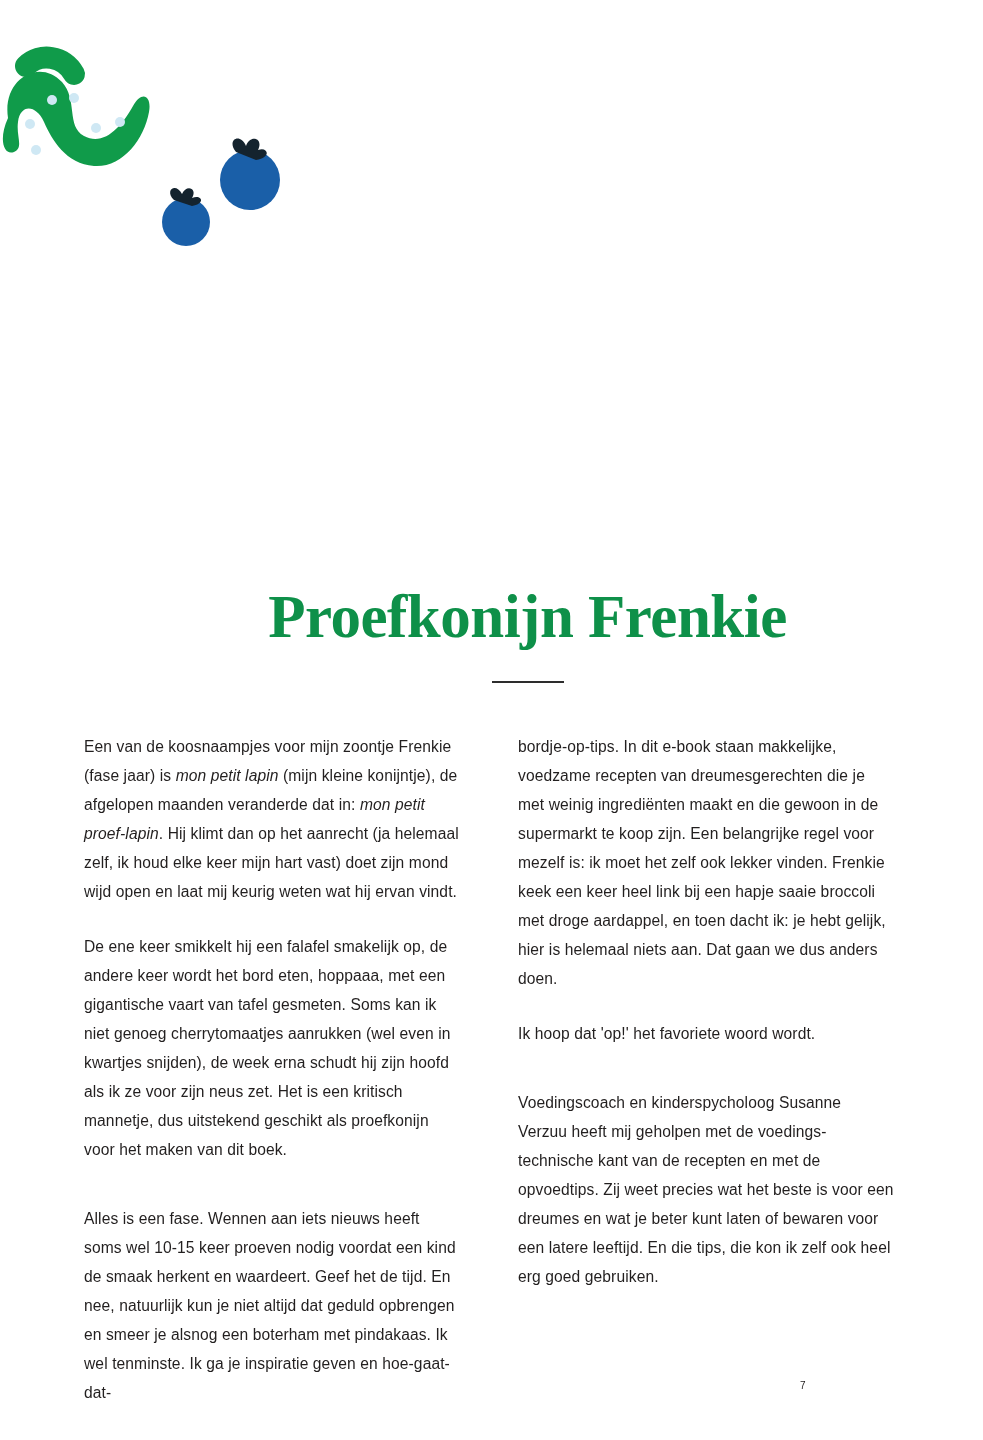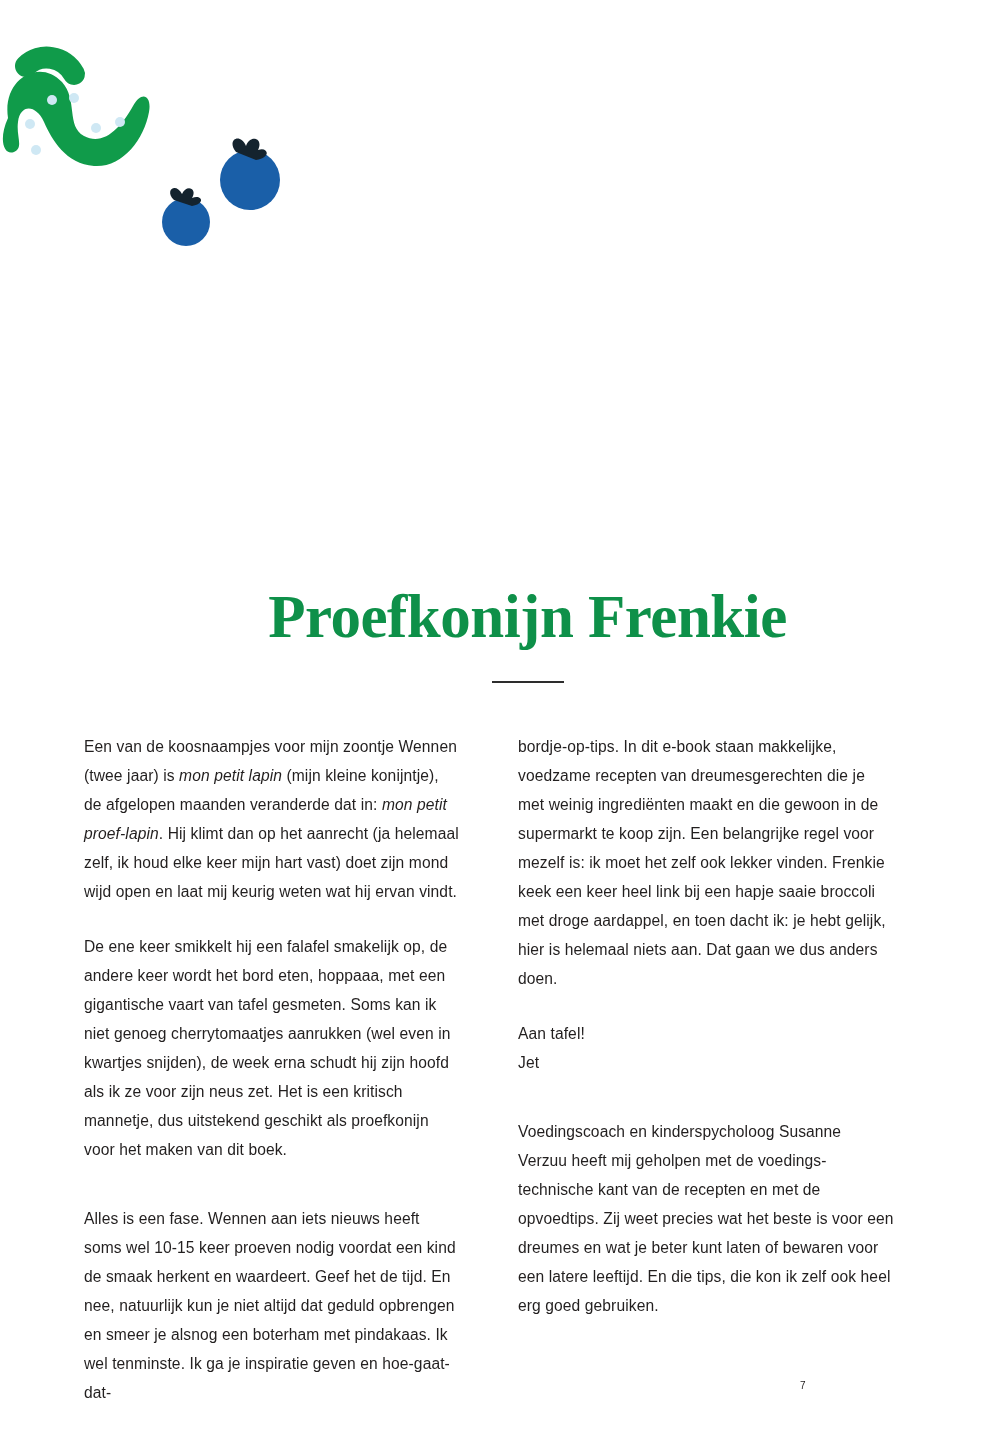--- a/index.html
+++ b/index.html
@@ -126,28 +126,28 @@
 </div>
 
 <div class="title-block">
   <h1 class="page-title">Proefkonijn Frenkie</h1>
   <div class="title-rule"></div>
 </div>
 
 <div class="columns">
 
   <div class="col">
-    <p><span>Een van de koosnaampjes voor mijn zoontje Wennen (twee jaar) is </span><em>mon petit lapin</em><span> (mijn kleine konijntje), de afgelopen maanden veranderde dat in: </span><em>mon petit proef-lapin</em><span>. Hij klimt dan op het aanrecht (ja helemaal zelf, ik houd elke keer mijn hart vast) doet zijn mond wijd open en laat mij keurig weten wat hij ervan vindt.</span></p>
+    <p><span>Een van de koosnaampjes voor mijn zoontje Frenkie (fase jaar) is </span><em>mon petit lapin</em><span> (mijn kleine konijntje), de afgelopen maanden veranderde dat in: </span><em>mon petit proef-lapin</em><span>. Hij klimt dan op het aanrecht (ja helemaal zelf, ik houd elke keer mijn hart vast) doet zijn mond wijd open en laat mij keurig weten wat hij ervan vindt.</span></p>
     <p>De ene keer smikkelt hij een falafel smakelijk op, de andere keer wordt het bord eten, hoppaaa, met een gigantische vaart van tafel gesmeten. Soms kan ik niet genoeg cherrytomaatjes aanrukken (wel even in kwartjes snijden), de week erna schudt hij zijn hoofd als ik ze voor zijn neus zet. Het is een kritisch mannetje, dus uitstekend geschikt als proefkonijn voor het maken van dit boek.</p>
     <div class="spacer-lg"></div>
     <p>Alles is een fase. Wennen aan iets nieuws heeft soms wel 10-15 keer proeven nodig voordat een kind de smaak herkent en waardeert. Geef het de tijd. En nee, natuurlijk kun je niet altijd dat geduld opbrengen en smeer je alsnog een boterham met pindakaas. Ik wel tenminste. Ik ga je inspiratie geven en hoe-gaat-dat-</p>
   </div>
 
   <div class="col">
     <p>bordje-op-tips. In dit e-book staan makkelijke, voedzame recepten van dreumesgerechten die je met weinig ingrediënten maakt en die gewoon in de supermarkt te koop zijn. Een belangrijke regel voor mezelf is: ik moet het zelf ook lekker vinden. Frenkie keek een keer heel link bij een hapje saaie broccoli met droge aardappel, en toen dacht ik: je hebt gelijk, hier is helemaal niets aan. Dat gaan we dus anders doen.</p>
-    <p><span>Aan tafel!</span><br><span>Jet</span></p>
+    <p>Ik hoop dat 'op!' het favoriete woord wordt.</p>
     <div class="spacer-lg"></div>
     <p>Voedingscoach en kinderspycholoog Susanne Verzuu heeft mij geholpen met de voedings-technische kant van de recepten en met de opvoedtips. Zij weet precies wat het beste is voor een dreumes en wat je beter kunt laten of bewaren voor een latere leeftijd. En die tips, die kon ik zelf ook heel erg goed gebruiken.</p>
   </div>
 
 </div>
 
 <div class="page-number">7</div>
 
 </body></html>

